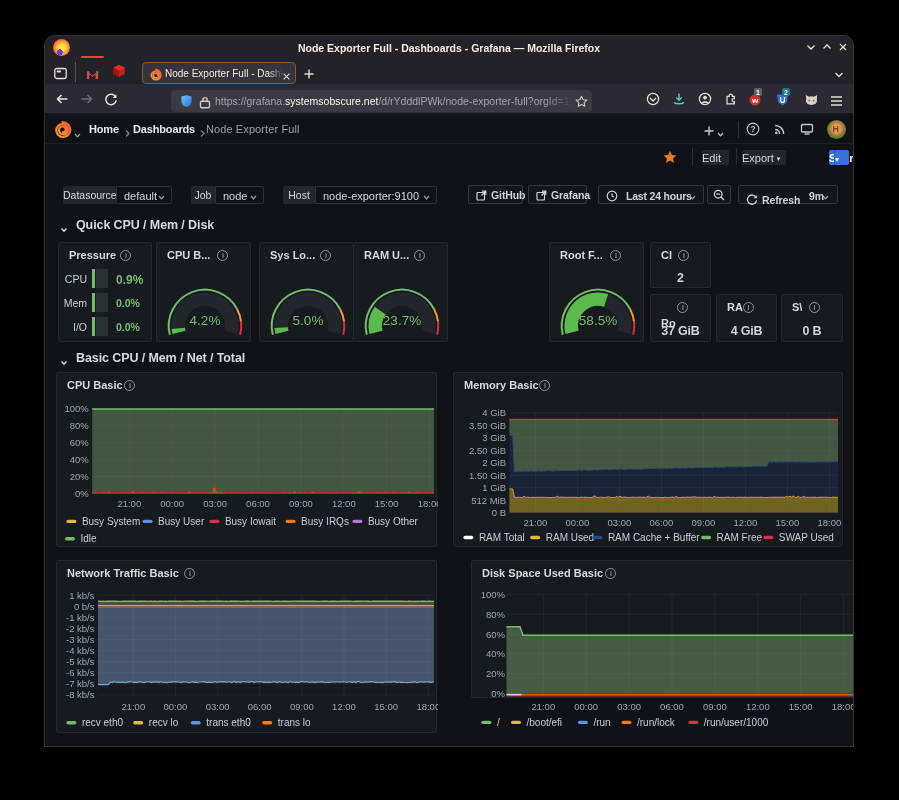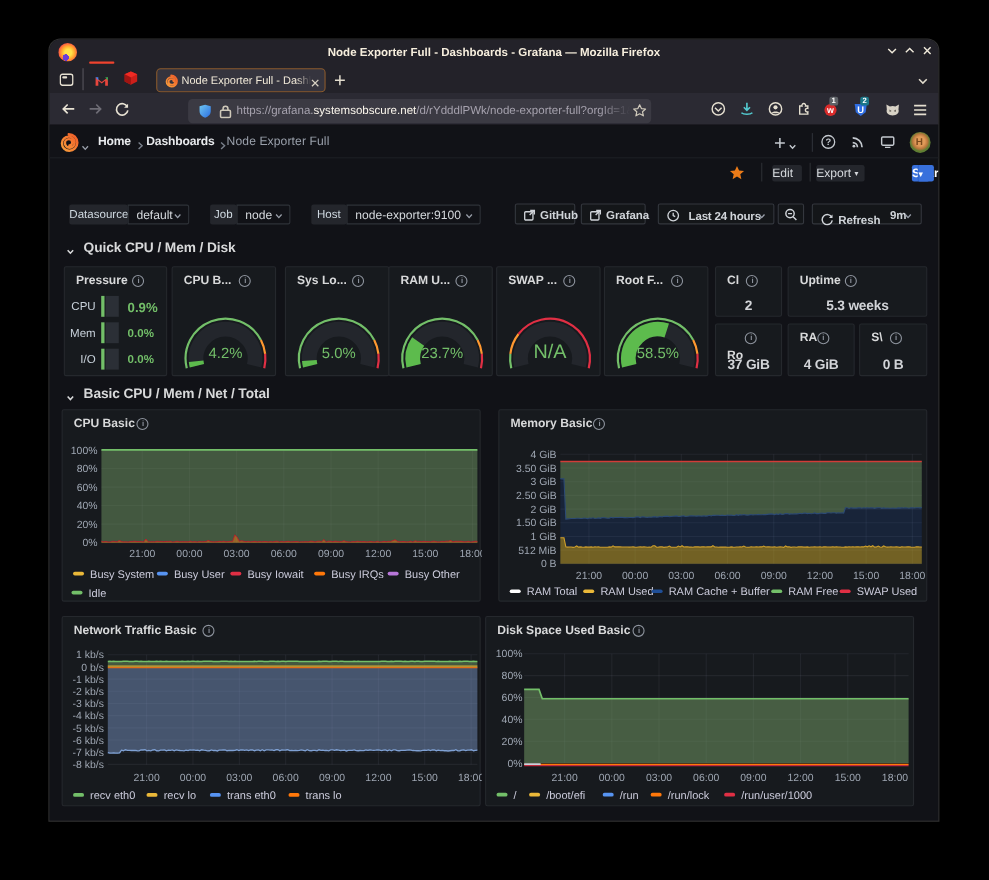--- a/index.html
+++ b/index.html
@@ -291,60 +291,40 @@
         </span>
         <svg width="95" height="100" style="position:absolute;left:0;top:0">
           <path d="M22.00,89.48A26.80,26.80 0 1 1 74.00,89.48" stroke="#23262c" stroke-width="13.4" fill="none"></path>
           <path d="M12.78,91.78A36.30,36.30 0 0 1 80.17,66.18" stroke="#73bf69" stroke-width="2" fill="none"></path>
           <path d="M80.17,66.18A36.30,36.30 0 0 1 84.04,78.70" stroke="#ff9830" stroke-width="2" fill="none"></path>
           <path d="M84.04,78.70A36.30,36.30 0 0 1 83.22,91.78" stroke="#e02f44" stroke-width="2" fill="none"></path>
           <path d="M22.00,89.48A26.80,26.80 0 0 1 26.13,67.51" stroke="#5dbb4d" stroke-width="13.4" fill="none"></path>
           <text x="48.0" y="82" text-anchor="middle" font-family="Liberation Sans" font-size="13.5" fill="#73bf69">23.7%</text>
         </svg>
       </div>
-      <div class="panel" style="left:406px;top:128px;width:95px;height:100px">
-        <span class="pt" style="left:10px;top:6px">SWAP ...</span>
-        <span style="position:absolute;left:60px;top:7px;width:11px;height:11px;border:1.2px solid #8e949e;border-radius:50%;box-sizing:border-box">
-          <span style="position:absolute;left:4.1px;top:1.2px;font:700 7px 'Liberation Sans';color:#8e949e">i</span>
-        </span>
-        <svg width="95" height="100" style="position:absolute;left:0;top:0">
-          <path d="M22.00,89.48A26.80,26.80 0 1 1 74.00,89.48" stroke="#23262c" stroke-width="13.4" fill="none"></path>
-          <path d="M12.78,91.78A36.30,36.30 0 0 1 11.96,78.70" stroke="#73bf69" stroke-width="2" fill="none"></path>
-          <path d="M11.96,78.70A36.30,36.30 0 0 1 19.40,60.65" stroke="#ff9830" stroke-width="2" fill="none"></path>
-          <path d="M19.40,60.65A36.30,36.30 0 0 1 83.22,91.78" stroke="#e02f44" stroke-width="2" fill="none"></path>
-          <text x="48.0" y="82" text-anchor="middle" font-family="Liberation Sans" font-size="18" fill="#73bf69">N/A</text>
-        </svg>
-      </div>
       <div class="panel" style="left:504px;top:128px;width:95px;height:100px">
         <span class="pt" style="left:10px;top:6px">Root F...</span>
         <span style="position:absolute;left:60px;top:7px;width:11px;height:11px;border:1.2px solid #8e949e;border-radius:50%;box-sizing:border-box">
           <span style="position:absolute;left:4.1px;top:1.2px;font:700 7px 'Liberation Sans';color:#8e949e">i</span>
         </span>
         <svg width="95" height="100" style="position:absolute;left:0;top:0">
           <path d="M22.00,89.48A26.80,26.80 0 1 1 74.00,89.48" stroke="#23262c" stroke-width="13.4" fill="none"></path>
           <path d="M12.78,91.78A36.30,36.30 0 0 1 80.17,66.18" stroke="#73bf69" stroke-width="2" fill="none"></path>
           <path d="M80.17,66.18A36.30,36.30 0 0 1 84.04,78.70" stroke="#ff9830" stroke-width="2" fill="none"></path>
           <path d="M84.04,78.70A36.30,36.30 0 0 1 83.22,91.78" stroke="#e02f44" stroke-width="2" fill="none"></path>
           <path d="M22.00,89.48A26.80,26.80 0 0 1 56.14,57.47" stroke="#5dbb4d" stroke-width="13.4" fill="none"></path>
           <text x="48.0" y="82" text-anchor="middle" font-family="Liberation Sans" font-size="13.5" fill="#73bf69">58.5%</text>
         </svg>
       </div>
       <div class="panel" style="left:605px;top:128px;width:61px;height:46px">
         <span class="pt" style="left:10px;top:6px">Cl</span>
         <span style="position:absolute;left:27px;top:7px;width:11px;height:11px;border:1.2px solid #8e949e;border-radius:50%;box-sizing:border-box">
           <span style="position:absolute;left:4.1px;top:1.2px;font:700 7px 'Liberation Sans';color:#8e949e">i</span>
         </span>
         <div class="bigv" style="left:0;right:0;top:27.5px">2</div>
-      </div>
-      <div class="panel" style="left:671px;top:128px;width:127px;height:46px">
-        <span class="pt" style="left:10px;top:6px">Uptime</span>
-        <span style="position:absolute;left:50.5px;top:7px;width:11px;height:11px;border:1.2px solid #8e949e;border-radius:50%;box-sizing:border-box">
-          <span style="position:absolute;left:4.1px;top:1.2px;font:700 7px 'Liberation Sans';color:#8e949e">i</span>
-        </span>
-        <div class="bigv" style="left:0;right:0;top:27.5px">5.3 weeks</div>
       </div>
       <div class="panel" style="left:605px;top:180px;width:61px;height:48px">
         <span class="pt" style="left:10px;top:22px">Ro</span>
         <span style="position:absolute;left:26px;top:7px;width:11px;height:11px;border:1.2px solid #8e949e;border-radius:50%;box-sizing:border-box">
           <span style="position:absolute;left:4.1px;top:1.2px;font:700 7px 'Liberation Sans';color:#8e949e">i</span>
         </span>
         <div class="bigv" style="left:0;right:0;top:29.0px">37 GiB</div>
       </div>
       <div class="panel" style="left:671px;top:180px;width:61px;height:48px">
         <span class="pt" style="left:10px;top:6px">RA</span>
@@ -521,21 +501,21 @@
           <rect x="9.4" y="160.0" width="10" height="3.4" rx="1.7" fill="#73bf69"></rect>
           <text x="24.9" y="165.3" font-size="10" fill="#ccccdc" font-family="Liberation Sans">recv eth0</text>
           <rect x="76.2" y="160.0" width="10" height="3.4" rx="1.7" fill="#eab839"></rect>
           <text x="91.8" y="165.3" font-size="10" fill="#ccccdc" font-family="Liberation Sans">recv lo</text>
           <rect x="133.8" y="160.0" width="10" height="3.4" rx="1.7" fill="#5794f2"></rect>
           <text x="149.3" y="165.3" font-size="10" fill="#ccccdc" font-family="Liberation Sans">trans eth0</text>
           <rect x="205.3" y="160.0" width="10" height="3.4" rx="1.7" fill="#ff780a"></rect>
           <text x="220.8" y="165.3" font-size="10" fill="#ccccdc" font-family="Liberation Sans">trans lo</text>
         </svg>
       </div>
-      <div class="panel" style="left:396px;top:446px;width:390px;height:173px">
+      <div class="panel" style="left:426px;top:446px;width:390px;height:138px">
         <span class="pt" style="left:10px;top:6px">Disk Space Used Basic</span>
         <span style="position:absolute;left:133px;top:7px;width:11px;height:11px;border:1.2px solid #8e949e;border-radius:50%;box-sizing:border-box">
           <span style="position:absolute;left:4.1px;top:1.2px;font:700 7px 'Liberation Sans';color:#8e949e">i</span>
         </span>
         <svg width="390" height="173" style="position:absolute;left:0;top:0">
           <line x1="71.3" y1="33.3" x2="71.3" y2="132.7" stroke="rgba(204,204,220,0.07)"></line>
           <line x1="114.2" y1="33.3" x2="114.2" y2="132.7" stroke="rgba(204,204,220,0.07)"></line>
           <line x1="157.1" y1="33.3" x2="157.1" y2="132.7" stroke="rgba(204,204,220,0.07)"></line>
           <line x1="200.0" y1="33.3" x2="200.0" y2="132.7" stroke="rgba(204,204,220,0.07)"></line>
           <line x1="242.9" y1="33.3" x2="242.9" y2="132.7" stroke="rgba(204,204,220,0.07)"></line>

